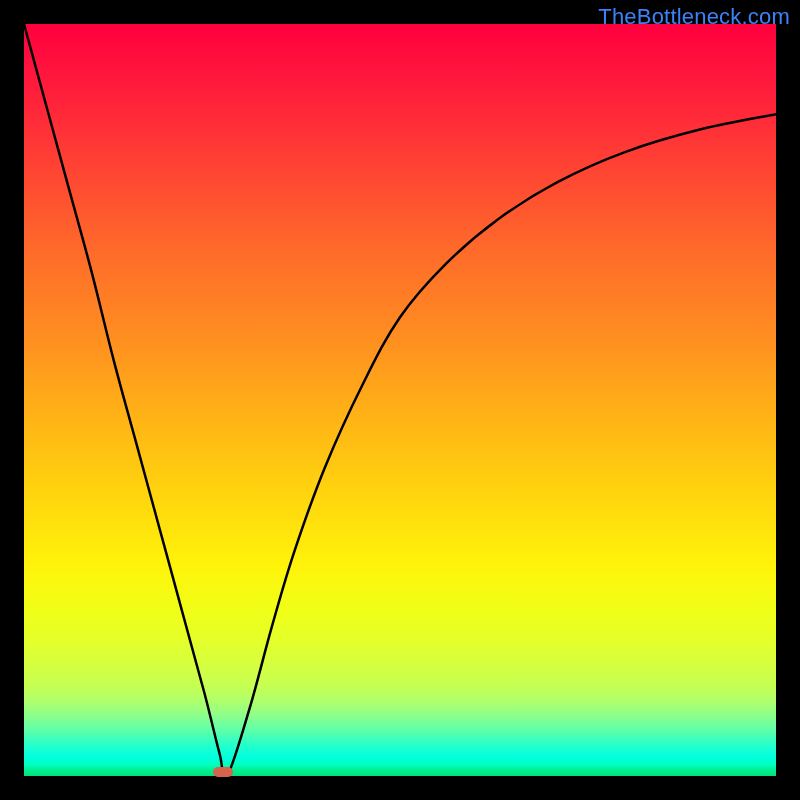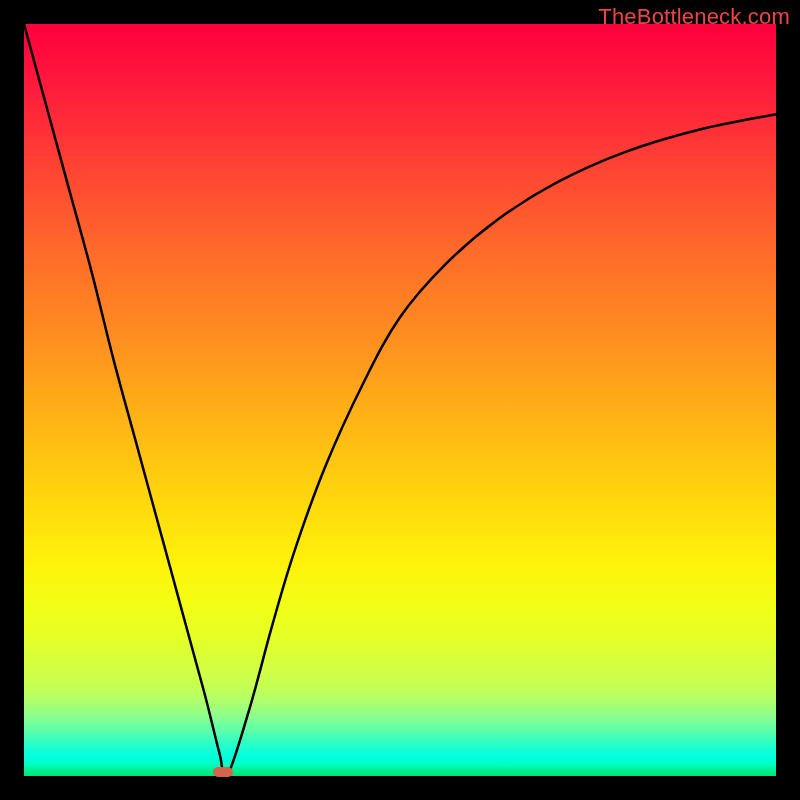--- a/index.html
+++ b/index.html
@@ -37,21 +37,21 @@
       #00ffdf 97.5%,
       #00ffc0 98.5%,
       #00f090 99.2%,
       #00e27a 100%
     );
   }
   .watermark {
     position: absolute;
     top: 4px;
     right: 10px;
-    color: #ef4444;
+    color: #3b82f6;
     font-size: 22px;
     font-weight: 500;
     letter-spacing: 0.2px;
     z-index: 10;
   }
   svg.curve {
     position: absolute;
     left: 0;
     top: 0;
     width: 752px;

